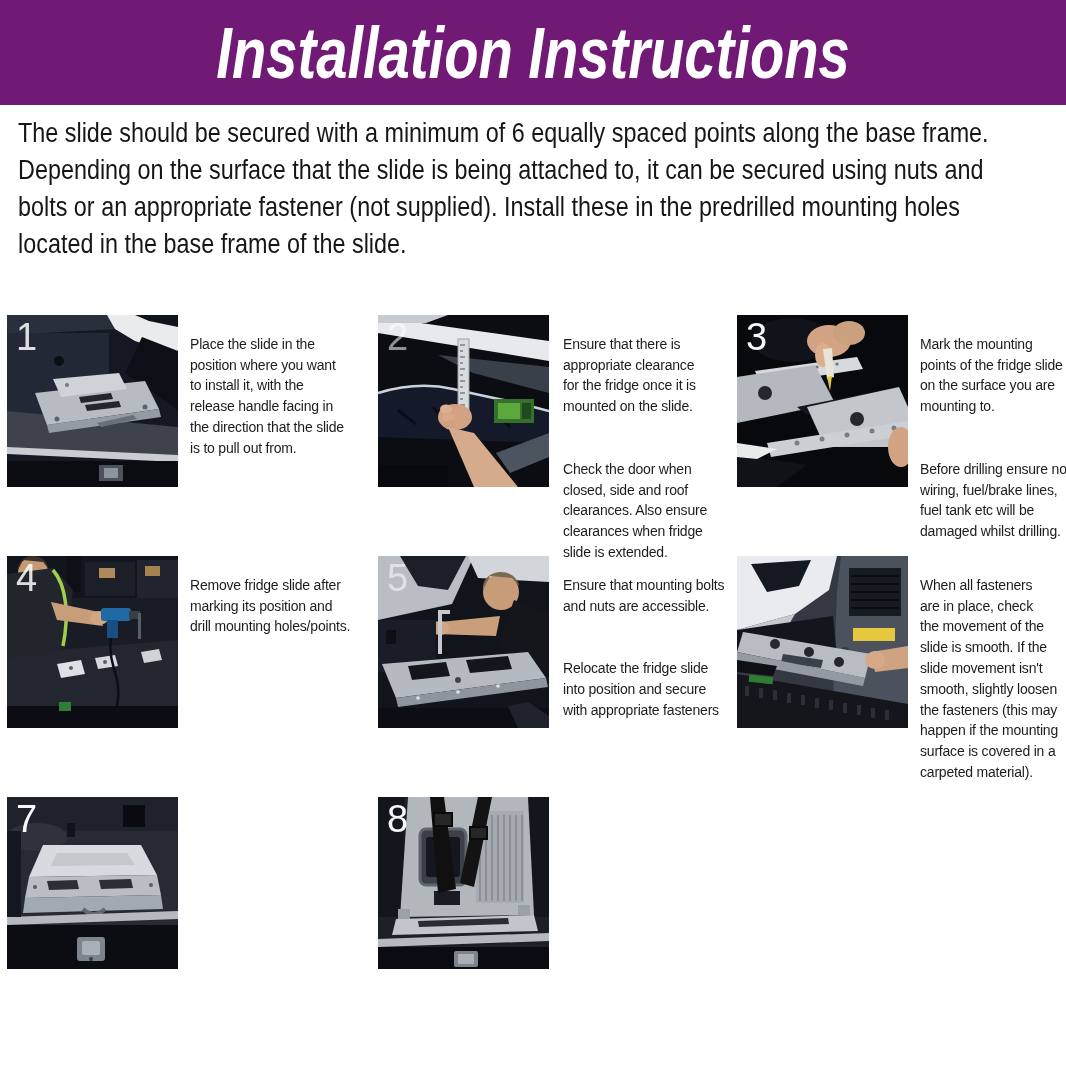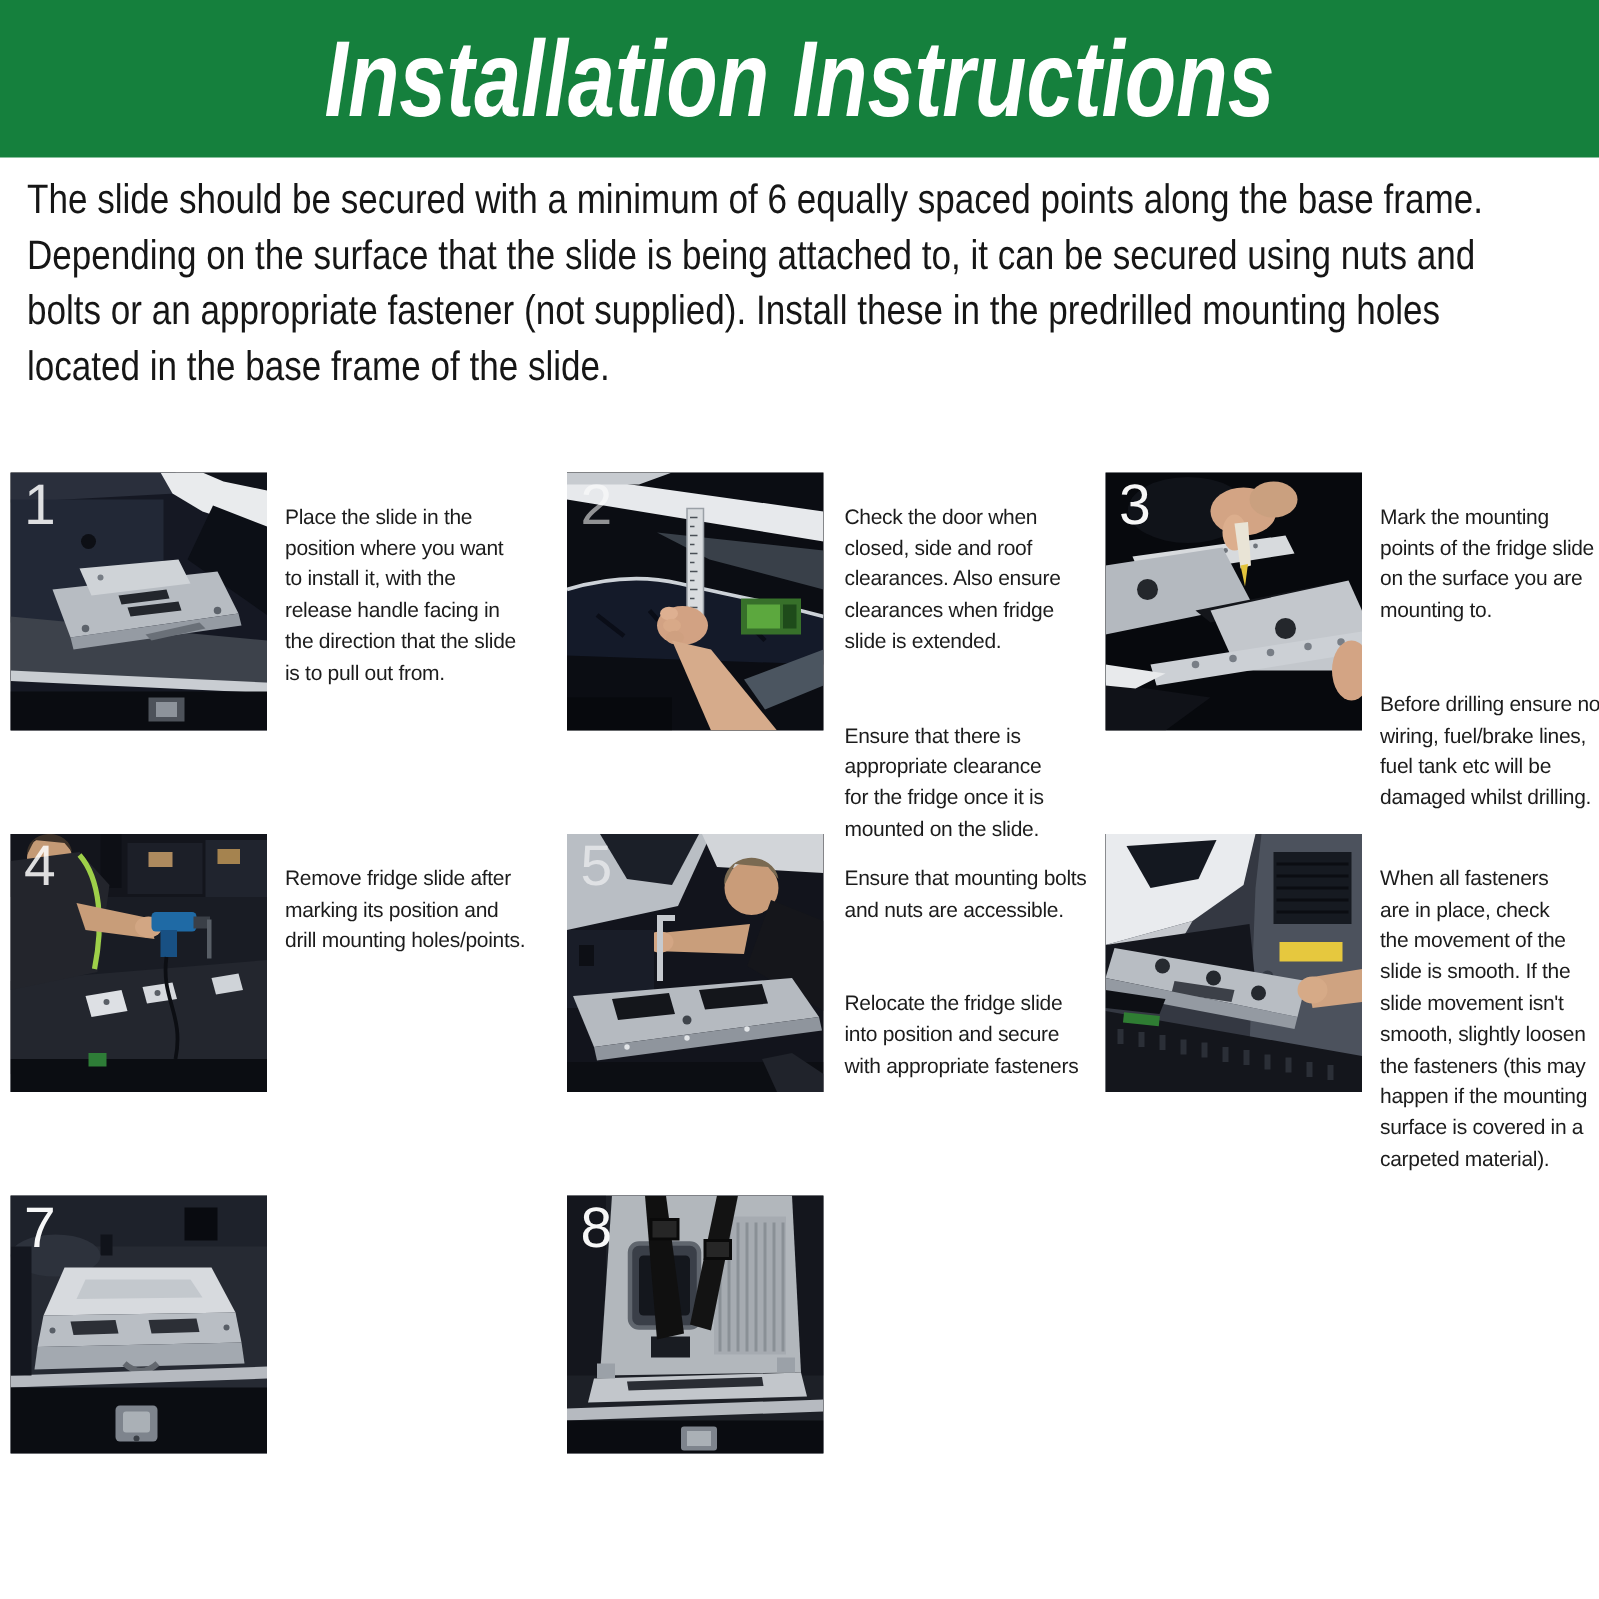--- a/index.html
+++ b/index.html
@@ -3,21 +3,21 @@
 <meta charset="utf-8">
 <style>
   html,body { margin:0; padding:0; background:#ffffff; }
   .canvas {
     position:relative; width:1066px; height:1066px; overflow:hidden;
     background:#ffffff; font-family:"Liberation Sans","DejaVu Sans",sans-serif;
   }
   
   .banner {
     position:absolute; left:0; top:0; width:1066px; height:105px;
-    background:#15803d; display:flex; align-items:center; justify-content:center;
+    background:#701a75; display:flex; align-items:center; justify-content:center;
   }
   .banner h1 {
     margin:0; color:#ffffff; font-style:italic; font-weight:700;
     font-size:72px; line-height:1; white-space:nowrap;
     transform:scaleX(0.78); transform-origin:50% 50%;
   }
   
   .intro {
     position:absolute; left:18px; top:114px; width:1225px;
     font-size:27.5px; line-height:37px; color:#161616;
@@ -112,29 +112,29 @@
       <ellipse cx="77" cy="102" rx="17" ry="13" fill="#d2a283"></ellipse>
       <ellipse cx="68" cy="94" rx="6" ry="4.5" fill="#deb091"></ellipse>
       <ellipse cx="70" cy="102" rx="6" ry="4.5" fill="#d8a988"></ellipse>
       <ellipse cx="72" cy="110" rx="6" ry="4.5" fill="#cfa080"></ellipse>
       <polygon points="70,112 96,172 140,172 96,118" fill="#d6ab8b"></polygon>
       <rect x="0" y="150" width="70" height="22" fill="#07090d"></rect>
     </svg>
     <span class="stepnum n-dim">2</span>
   </figure>
   <div class="steptext" style="left:563px;top:313px;width:172px">
+    <p>Ensure that there is
+appropriate clearance
+for the fridge once it is
+mounted on the slide.</p>
     <p>Check the door when
 closed, side and roof
 clearances. Also ensure
 clearances when fridge
 slide is extended.</p>
-    <p>Ensure that there is
-appropriate clearance
-for the fridge once it is
-mounted on the slide.</p>
   </div>
 
   <figure class="photo" style="left:737px;top:315px" aria-label="Hands marking mounting points on slide with pen">
     <svg viewBox="0 0 171 172">
       <rect width="171" height="172" fill="#07090d"></rect>
       <ellipse cx="55" cy="25" rx="40" ry="22" fill="#101319"></ellipse>
       <polygon points="18,56 120,42 126,54 24,70" fill="#d7dadd"></polygon>
       <circle cx="40" cy="58" r="1.6" fill="#6f747b"></circle>
       <circle cx="60" cy="55" r="1.6" fill="#6f747b"></circle>
       <circle cx="80" cy="52" r="1.6" fill="#6f747b"></circle>

